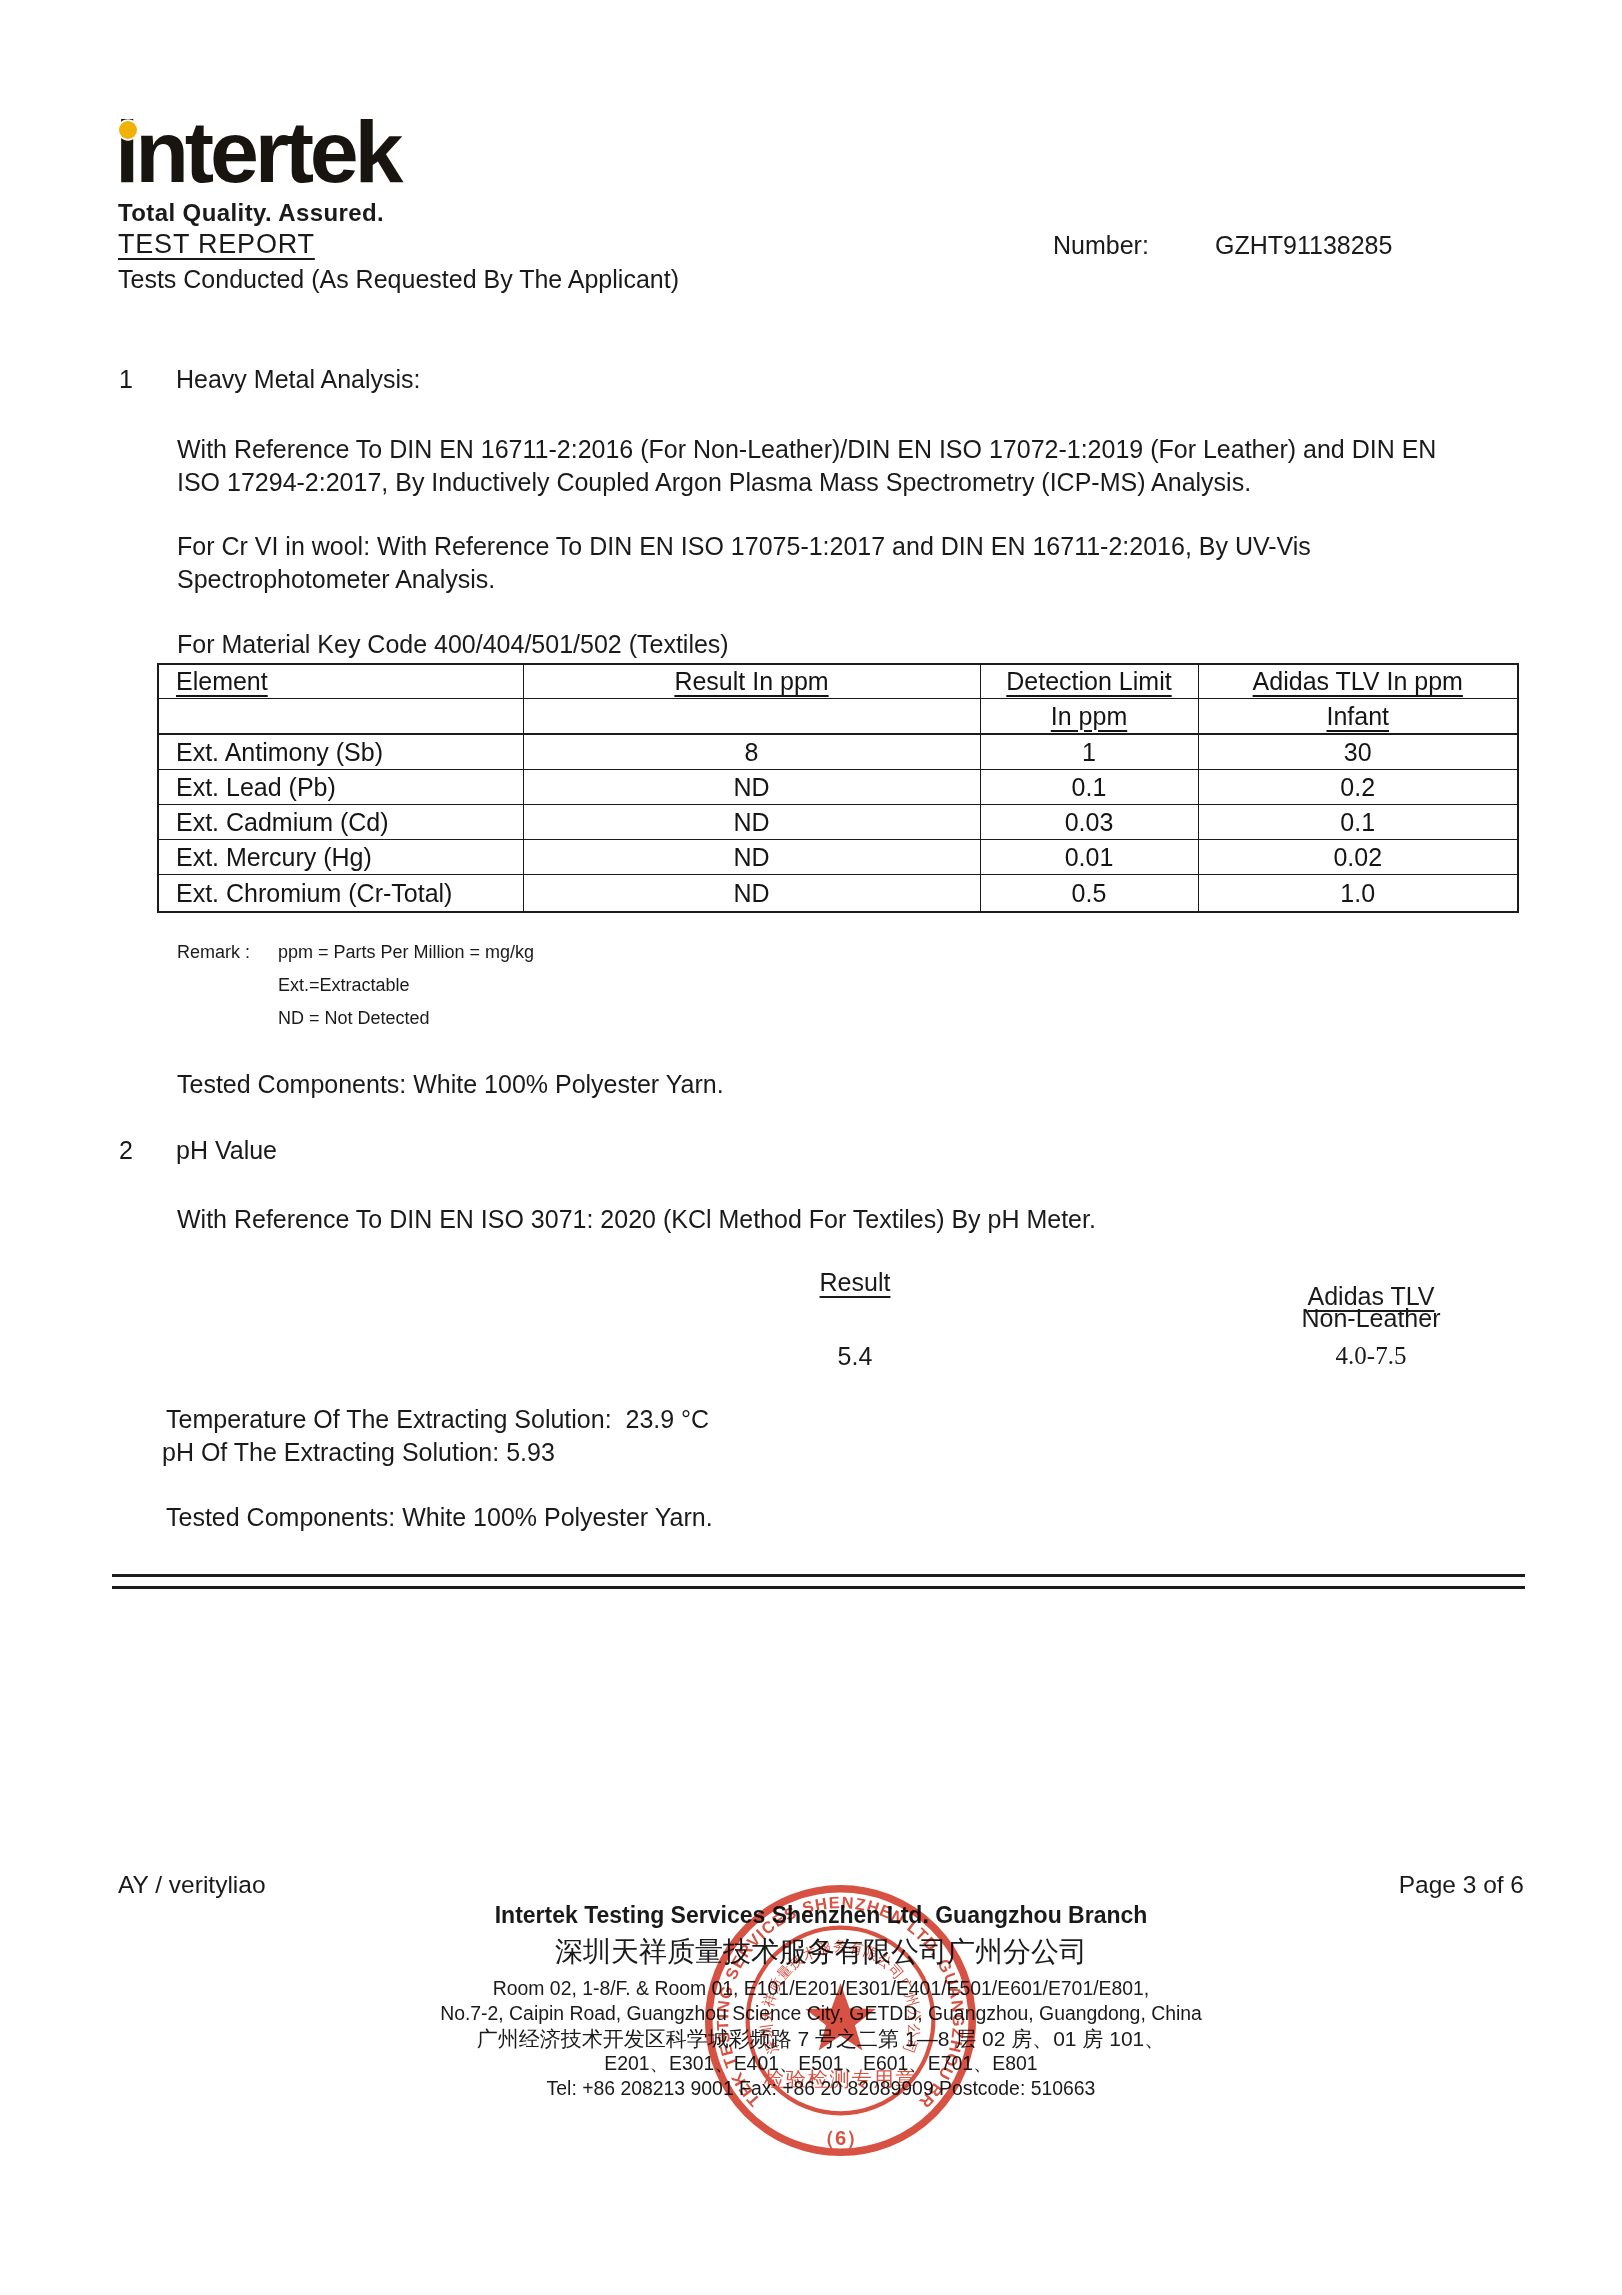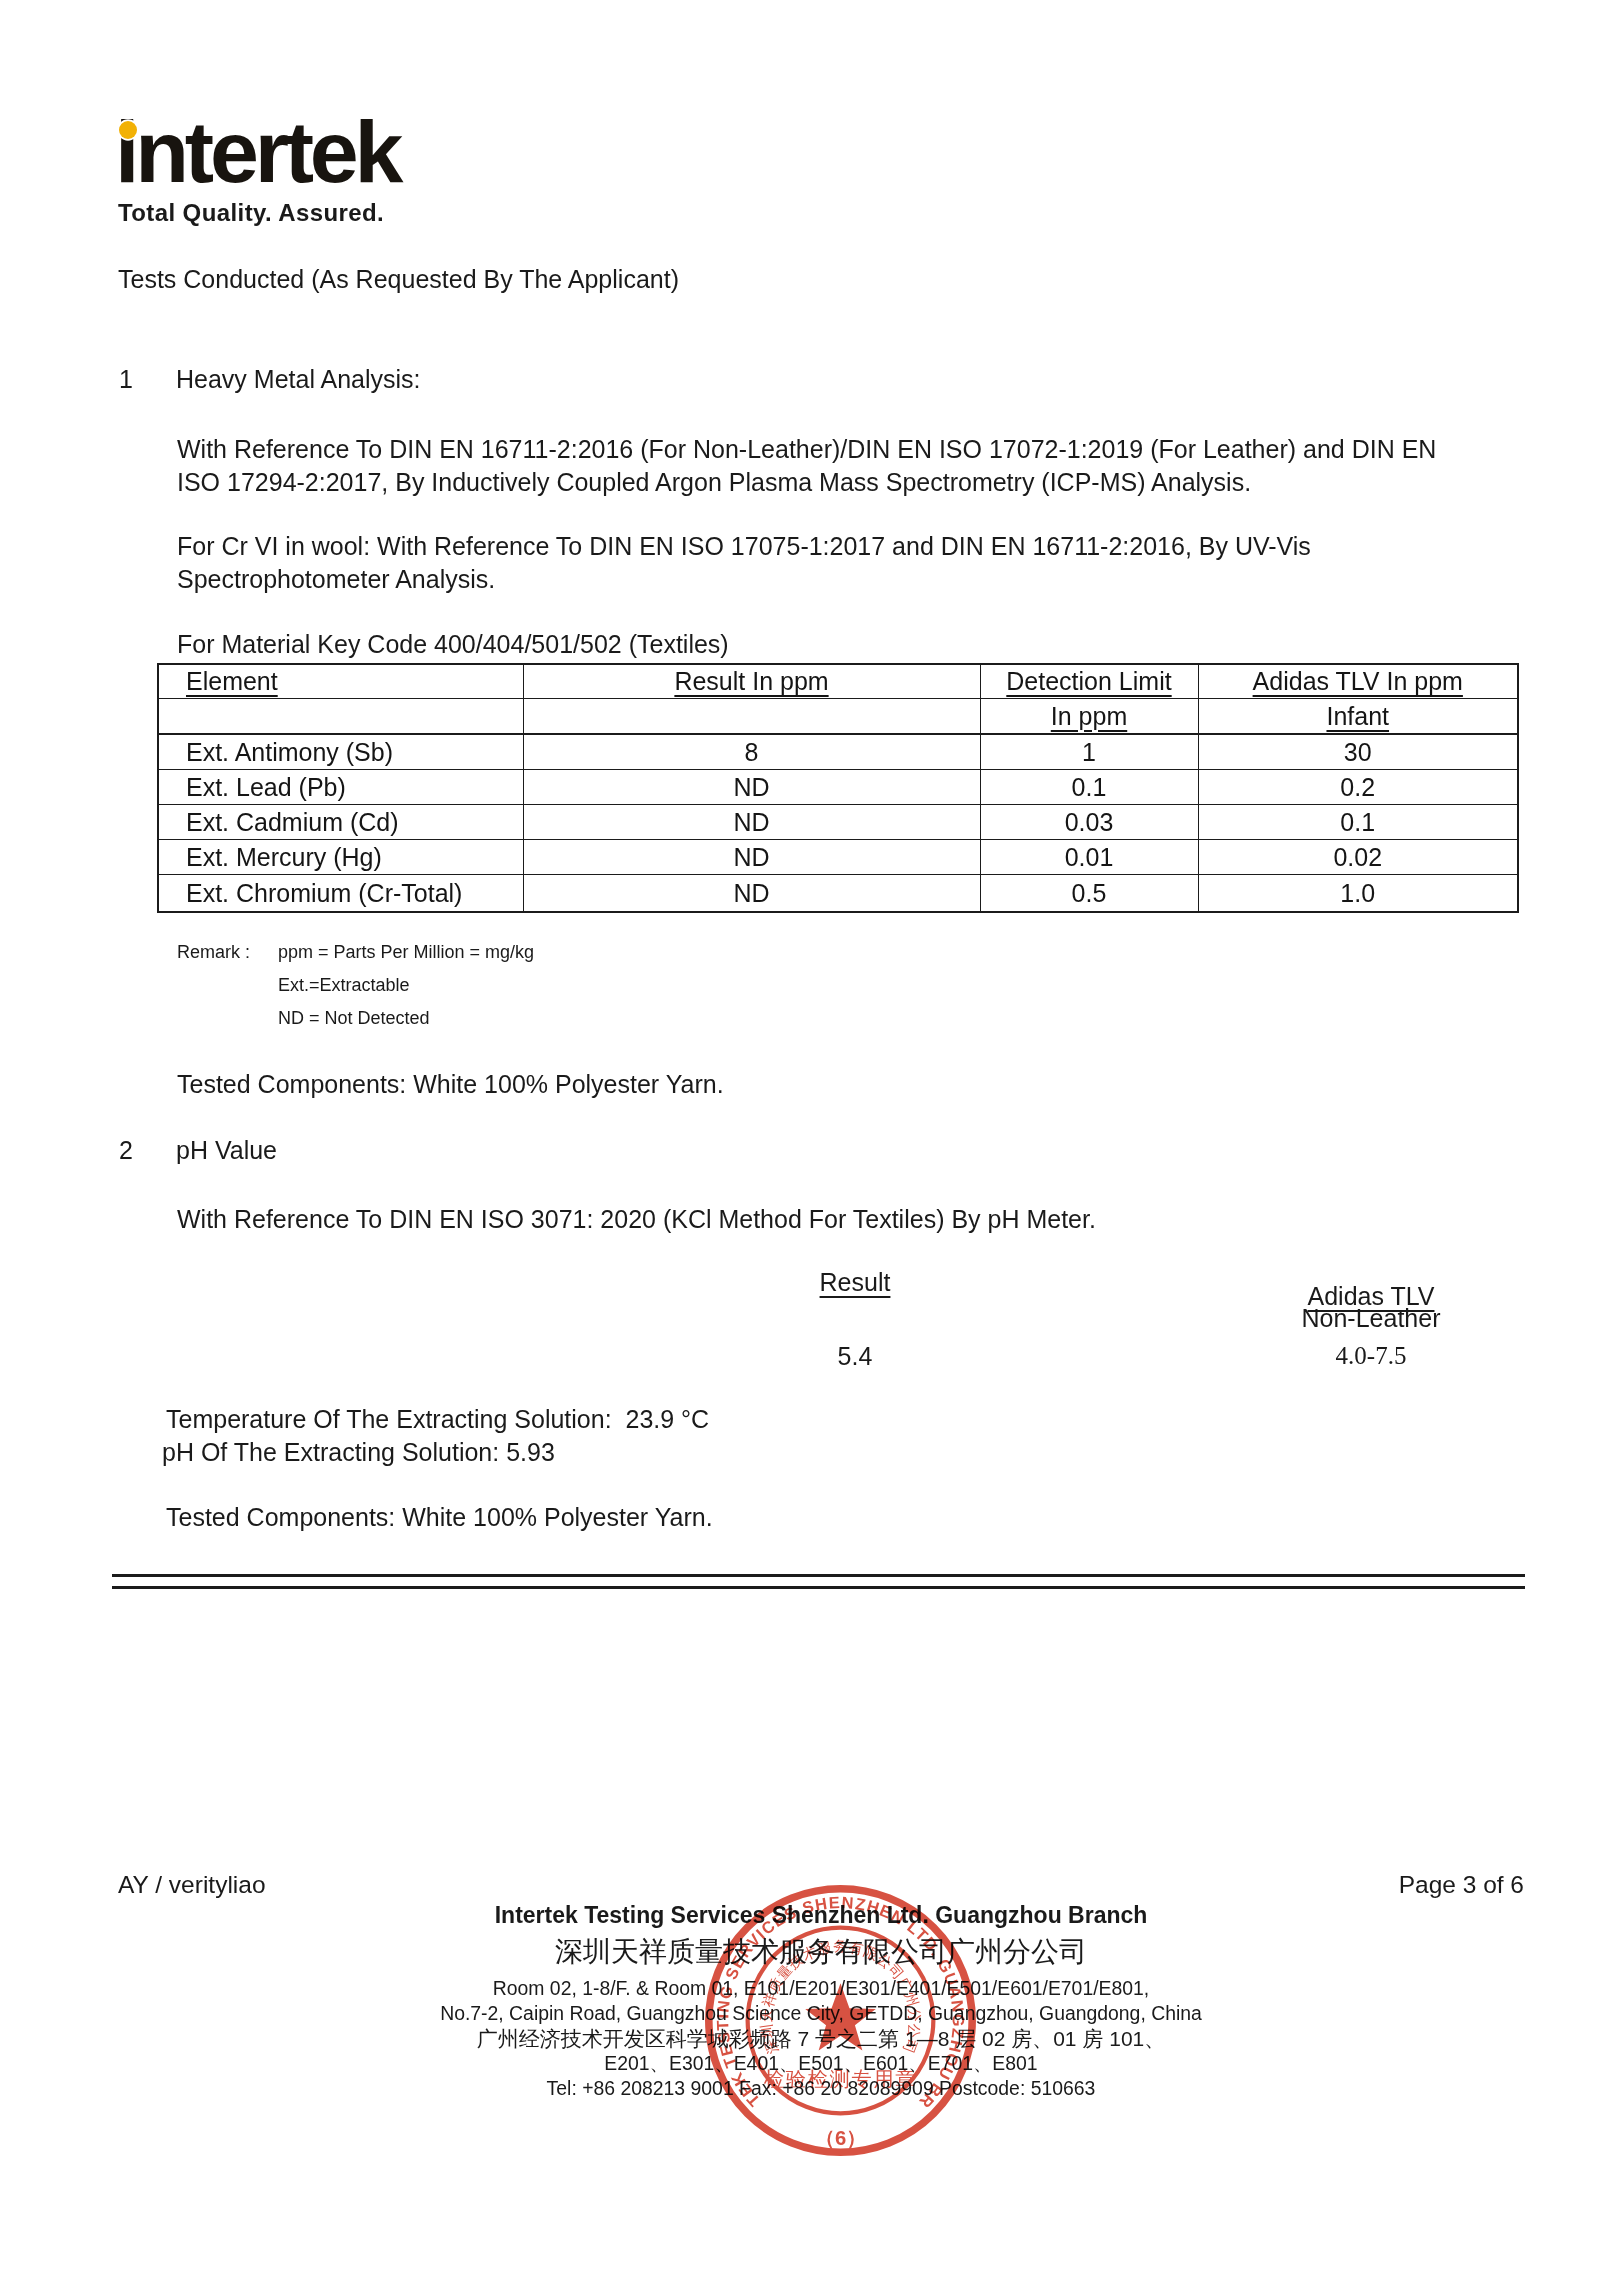--- a/index.html
+++ b/index.html
@@ -30,21 +30,21 @@
   
   table.results{
     position:absolute;left:157px;top:663px;width:1361px;
     border-collapse:collapse;table-layout:fixed;
     font-size:25px;color:#151515;
   }
   table.results td{border:1.7px solid #1b1b1b;height:34px;text-align:center;padding:0;}
   table.results tr.hdr1 td{border-top:2.5px solid #1b1b1b;height:33px;}
   table.results tr.hdr2 td{border-bottom:2.5px solid #1b1b1b;height:34px;}
   table.results tr.last td{border-bottom:2.5px solid #1b1b1b;height:36px;}
-  table.results td:first-child{border-left:2.5px solid #1b1b1b;text-align:left;padding-left:27px;}
+  table.results td:first-child{border-left:2.5px solid #1b1b1b;text-align:left;padding-left:17px;}
   table.results td:last-child{border-right:2.5px solid #1b1b1b;}
   col.c1{width:365px;}col.c2{width:457px;}col.c3{width:218px;}col.c4{width:320px;}
 
   .remark-row{left:177px;top:936px;display:flex;font-size:18px;line-height:33px;}
   .remark-label{width:101px;white-space:pre;}
   .ph-col{width:186px;text-align:center;font-size:25px;}
 
   .dbl-rule{left:112px;top:1574px;width:1413px;height:9.3px;
     border-top:3.4px solid #1b1b1b;border-bottom:3.4px solid #1b1b1b;}
 
@@ -64,20 +64,25 @@
 <body>
 
 <div class="page">
 
   <div class="abs logo">
     <span class="logo-word">intertek</span>
     <span class="logo-dot"></span>
   </div>
   <div class="abs tagline">Total Quality. Assured.</div>
 
+  <div class="abs title-row">
+    <span class="report-title u">TEST REPORT</span>
+    <span class="number-label">Number:</span>
+    <span class="number-value">GZHT91138285</span>
+  </div>
   <div class="abs subtitle">Tests Conducted (As Requested By The Applicant)</div>
 
   <div class="abs sec-num" style="left:119px;top:365px;">1</div>
   <div class="abs sec-title" style="left:176px;top:365px;">Heavy Metal Analysis:</div>
 
   <div class="abs body-text" style="left:177px;top:433px;"><div>With Reference To DIN EN 16711-2:2016 (For Non-Leather)/DIN EN ISO 17072-1:2019 (For Leather) and DIN EN</div><div>ISO 17294-2:2017, By Inductively Coupled Argon Plasma Mass Spectrometry (ICP-MS) Analysis.</div></div>
   <div class="abs body-text" style="left:177px;top:530px;"><div>For Cr VI in wool: With Reference To DIN EN ISO 17075-1:2017 and DIN EN 16711-2:2016, By UV-Vis</div><div>Spectrophotometer Analysis.</div></div>
 
   <div class="abs body-text" style="left:177px;top:628px;">For Material Key Code 400/404/501/502 (Textiles)</div>
 

